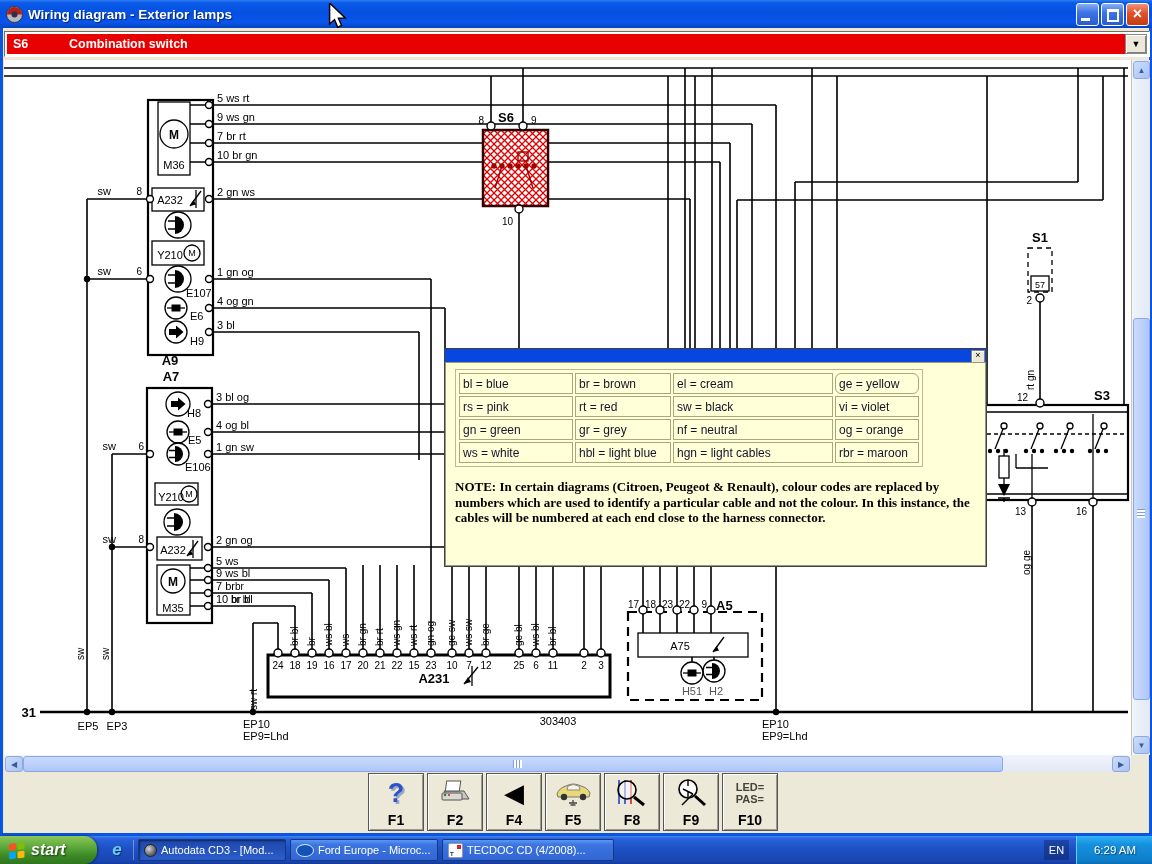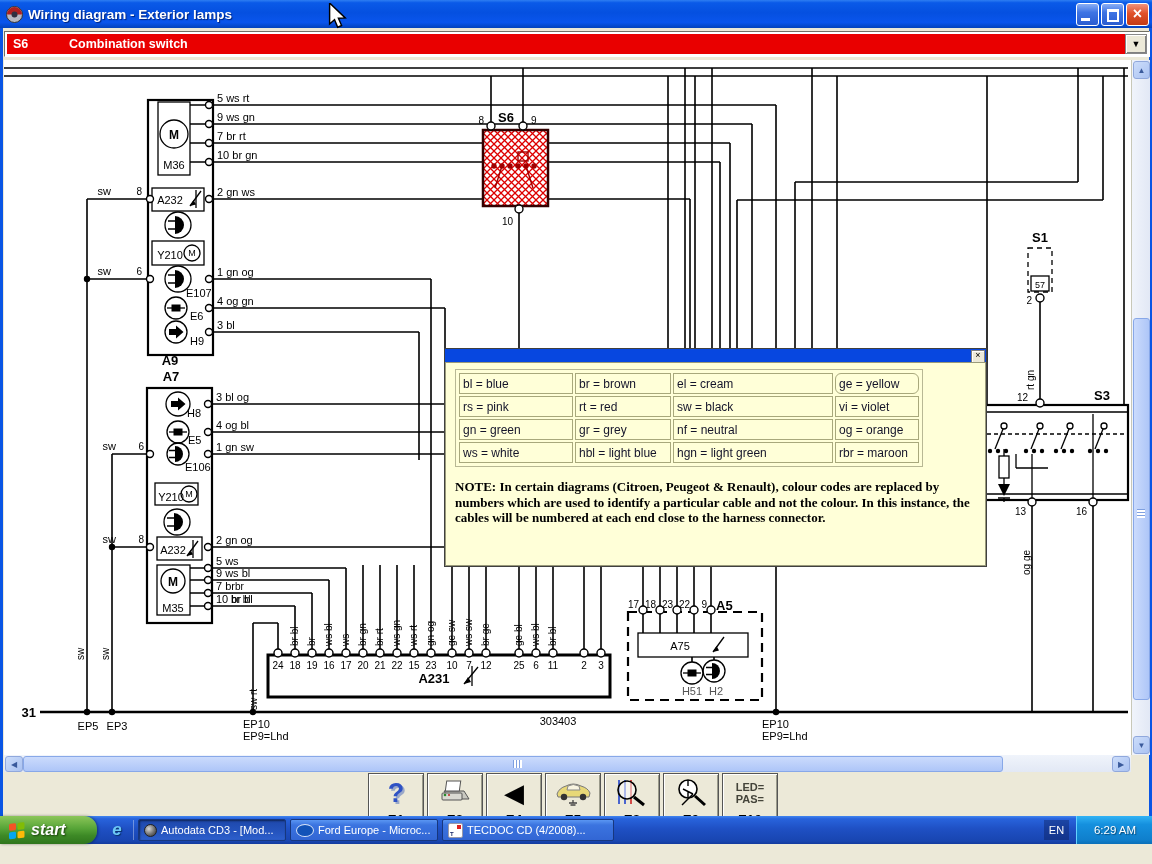--- a/index.html
+++ b/index.html
@@ -81,21 +81,21 @@
   .toolbar{position:absolute;left:3px;top:772px;width:1146px;height:61px;background:#ECE9D8;}
   .tbtn{position:absolute;top:1px;width:56px;height:58px;background:#ECE9D8;border:1px solid #555;
     box-shadow:inset 1px 1px 0 #fff,inset -1px -1px 0 #9a9a8a;display:flex;flex-direction:column;
     align-items:center;justify-content:flex-end;padding-bottom:2px;box-sizing:border-box;}
   .tbtn .fkey{font-weight:bold;font-size:14px;color:#000;}
   .tbtn .icon{flex:1;display:flex;align-items:center;justify-content:center;width:100%;}
   .ic-help{font-weight:bold;font-size:27px;color:#2F52C4;text-shadow:2px 2px 0 #9AA8C8;}
   .ic-back{font-size:26px;color:#000;line-height:26px;}
   .ic-ledpas{font-weight:bold;font-size:11px;color:#44443a;line-height:12px;text-align:left;}
   
-  .taskbar{position:absolute;left:0;top:816px;width:1152px;height:28px;
+  .taskbar{position:absolute;left:0;top:836px;width:1152px;height:28px;
     background:linear-gradient(180deg,#4186F0 0%,#2863DC 10%,#1F50C4 45%,#1845B0 90%,#123A9E 100%);}
   .startbtn{position:absolute;left:0;top:0;width:97px;height:28px;border-radius:0 13px 13px 0;
     background:linear-gradient(180deg,#8CC659 0%,#56A437 45%,#3D8926 70%,#2F761C 100%);
     box-shadow:1px 0 3px rgba(0,0,0,.4);display:flex;align-items:center;gap:4px;padding-left:7px;box-sizing:border-box;}
   .start-label{color:#fff;font-weight:bold;font-style:italic;font-size:16px;text-shadow:1px 1px 2px #1A3A0A;}
   .quick{position:absolute;left:106px;top:4px;width:22px;height:20px;display:flex;align-items:center;justify-content:center;}
   .ie-e{color:#6CC8F5;font-weight:bold;font-style:italic;font-size:17px;text-shadow:1px 1px 1px #08306A;}
   .qdiv{position:absolute;left:133px;top:4px;width:1px;height:20px;background:rgba(255,255,255,.35);}
   .task{position:absolute;top:3px;height:22px;border-radius:2px;border:1px solid #17377E;
     background:linear-gradient(180deg,#5A96F2,#3B74E0 25%,#3266D4);color:#fff;font-size:11px;
@@ -549,21 +549,21 @@
           </tr>
           <tr>
             <td>gn = green</td>
             <td>gr = grey</td>
             <td>nf = neutral</td>
             <td>og = orange</td>
           </tr>
           <tr>
             <td>ws = white</td>
             <td>hbl = light blue</td>
-            <td>hgn = light green</td>
+            <td>hgn = light cables</td>
             <td>rbr = maroon</td>
           </tr>
         </tbody>
           </table>
       </div>
       <div class="p-note">NOTE: In certain diagrams (Citroen, Peugeot &amp; Renault), colour codes are replaced by numbers which are used to identify a particular cable and not the colour. In this instance, the cables will be numbered at each end close to the harness connector.</div>
     </div>
   </div>
 
   <div class="vscroll">

